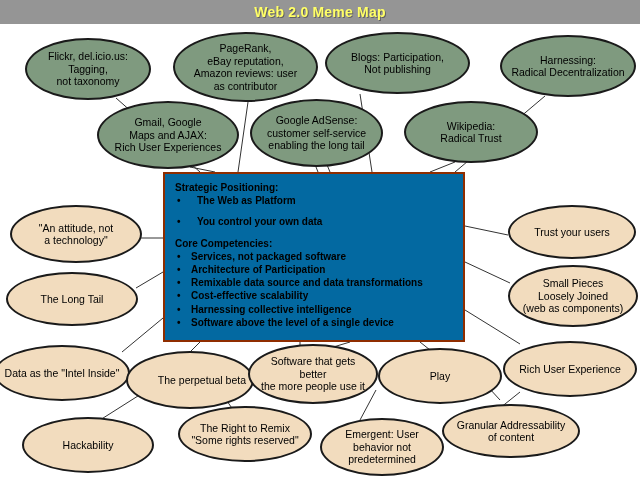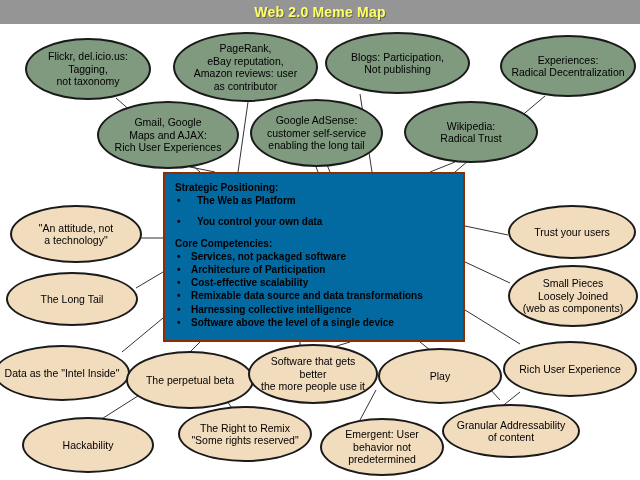--- a/index.html
+++ b/index.html
@@ -167,21 +167,21 @@
           <span>PageRank,
 eBay reputation,
 Amazon reviews:  user
 as contributor</span>
         </div>
         <div class="node green" style="left: 325px; top: 32px; width: 145px; height: 62px;">
           <span>Blogs:  Participation,
 Not publishing</span>
         </div>
         <div class="node green" style="left: 500px; top: 35px; width: 136px; height: 62px;">
-          <span>Experiences:
+          <span>Harnessing:
 Radical Decentralization</span>
         </div>
         <div class="node green" style="left: 97px; top: 101px; width: 142px; height: 68px;">
           <span>Gmail, Google
 Maps and AJAX:
 Rich User Experiences</span>
         </div>
         <div class="node green" style="left: 250px; top: 99px; width: 133px; height: 68px;">
           <span>Google AdSense:
 customer self-service
@@ -204,21 +204,21 @@
           <span>Trust your users</span>
         </div>
         <div class="node tan" style="left: 508px; top: 265px; width: 130px; height: 62px; align-items: center;">
           <span>Small Pieces
 Loosely Joined
 (web as components)</span>
         </div>
         <div class="node tan" style="left: -6px; top: 345px; width: 136px; height: 56px;">
           <span>Data as the "Intel Inside"</span>
         </div>
-        <div class="node tan" style="left: 126px; top: 351px; width: 128px; height: 58px;">
+        <div class="node tan" style="left: 126px; top: 351px; width: 128px; height: 58px; justify-content: flex-end;">
           <span>The perpetual beta</span>
         </div>
         <div class="node tan" style="left: 248px; top: 344px; width: 130px; height: 60px;">
           <span>Software that gets
 better
 the more people use it</span>
         </div>
         <div class="node tan" style="left: 378px; top: 348px; width: 124px; height: 56px;">
           <span>Play</span>
         </div>
@@ -250,21 +250,21 @@
         </ul>
         <div class="gap"></div>
         <ul class="indent">
           <li>You control your own data</li>
         </ul>
         <div class="gap"></div>
         <div class="sec-head">Core Competencies:</div>
         <ul>
           <li>Services, not packaged software</li>
           <li>Architecture of Participation</li>
+          <li>Remixable data source and data transformations</li>
           <li>Cost-effective scalability</li>
-          <li>Remixable data source and data transformations</li>
           <li>Harnessing collective intelligence</li>
           <li>Software above the level of a single device</li>
         </ul>
       </div>
 
   </div>
 </div>
 
 </body></html>

